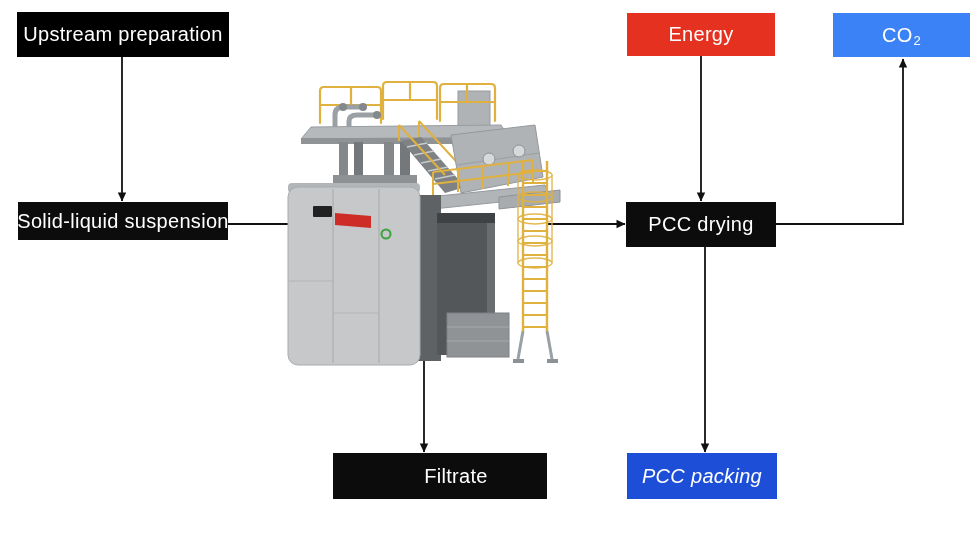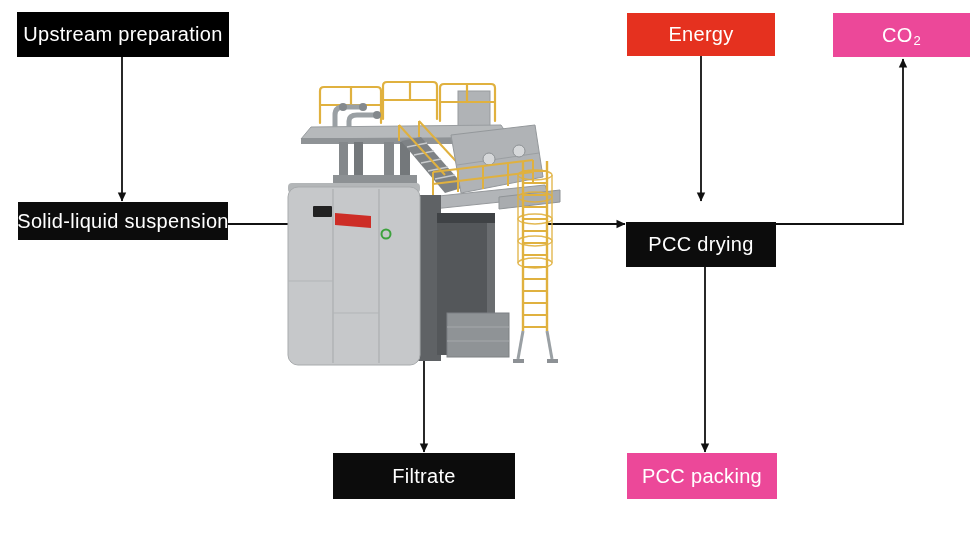--- a/index.html
+++ b/index.html
@@ -27,21 +27,21 @@
     font-size: 13px;
     align-self: flex-end;
     transform: translateY(-9px);
     margin-left: 1px;
   }
   #node-upstream   { left: 17px;  top: 12px;  width: 212px; height: 45px; }
   #node-energy     { left: 627px; top: 13px;  width: 148px; height: 43px; }
   #node-co2        { left: 833px; top: 13px;  width: 137px; height: 44px; }
   #node-suspension { left: 18px;  top: 202px; width: 210px; height: 38px; }
   #node-drying     { left: 626px; top: 202px; width: 150px; height: 45px; }
-  #node-filtrate   { left: 333px; top: 453px; width: 182px; height: 46px; }
+  #node-filtrate   { left: 333px; top: 453px; width: 182px; height: 46px; padding-left: 32px; }
   #node-packing    { left: 627px; top: 453px; width: 150px; height: 46px; }
   #connector-layer { z-index: 1; }
   #machine-layer   { left: 283px; top: 75px; width: 285px; height: 300px; z-index: 2; }
 </style>
 </head>
 <body>
 
 <div class="slide">
 
   <svg id="connector-layer" class="layer" width="980" height="551">
@@ -185,34 +185,34 @@
   </svg>
 
   <div class="node" id="node-upstream" style="background-color: #000000;">
     <span>Upstream preparation</span>
   </div>
 
   <div class="node" id="node-energy" style="background-color: rgb(229, 49, 31);">
     <span>Energy</span>
   </div>
 
-  <div class="node" id="node-co2" style="background-color: #ec4899;">
+  <div class="node" id="node-co2" style="background-color: #3b82f6;">
     <span>CO</span>
       <span class="subscript">2</span>
   </div>
 
   <div class="node" id="node-suspension" style="background-color: rgb(12, 12, 12);">
     <span>Solid-liquid suspension</span>
   </div>
 
-  <div class="node" id="node-drying" style="background-color: rgb(12, 12, 12); margin-top: 20px;">
+  <div class="node" id="node-drying" style="background-color: rgb(12, 12, 12);">
     <span>PCC drying</span>
   </div>
 
   <div class="node" id="node-filtrate" style="background-color: rgb(12, 12, 12);">
     <span>Filtrate</span>
   </div>
 
-  <div class="node" id="node-packing" style="background-color: #ec4899;">
+  <div class="node" id="node-packing" style="background-color: #1d4ed8; font-style: italic;">
     <span>PCC packing</span>
   </div>
 
 </div>
 
 </body></html>

